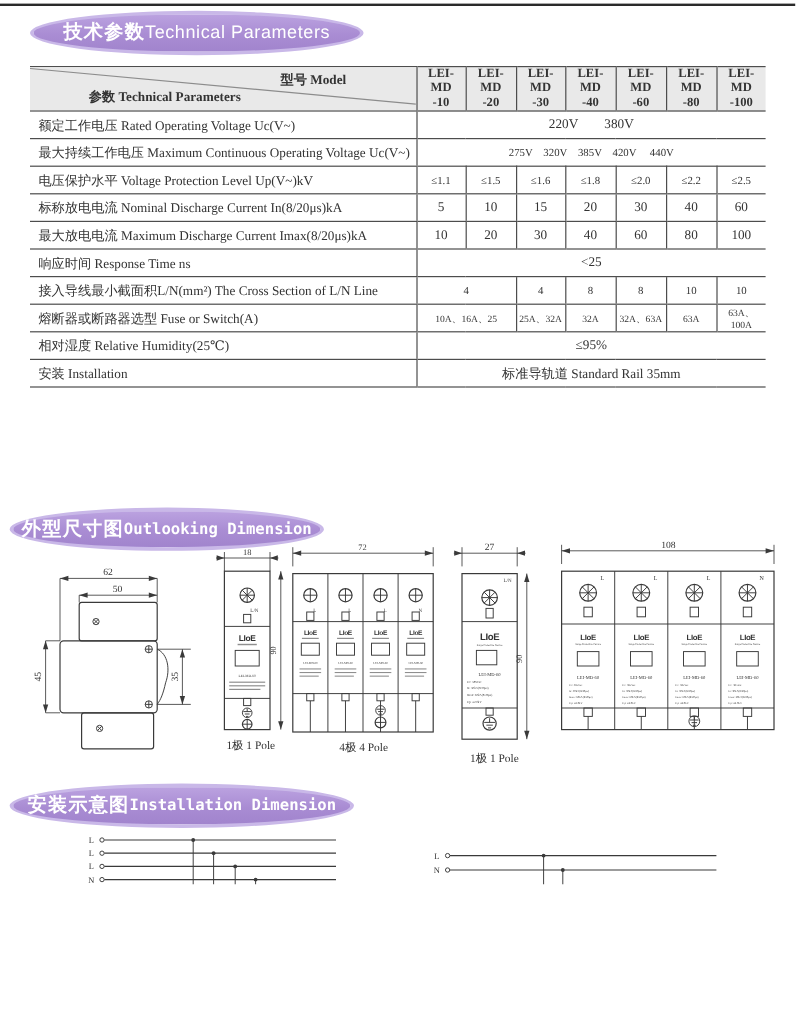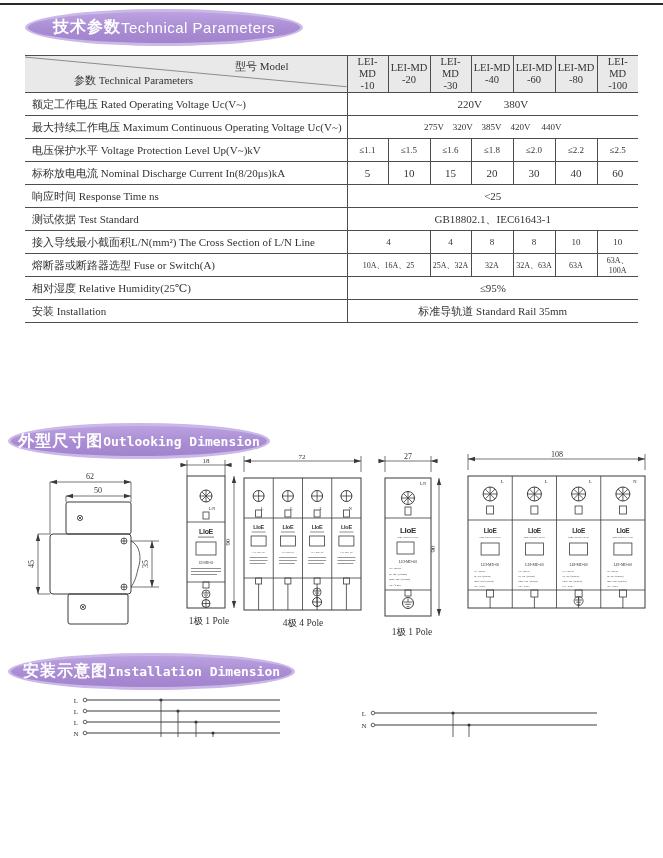--- a/index.html
+++ b/index.html
@@ -27,21 +27,21 @@
 
   
   table.params {
     position:absolute; left:25px; top:55px; width:613px;
     border-collapse:collapse; table-layout:fixed;
     font-size:11px; color:#333;
   }
   table.params td { border-top:1px solid #4d4d4d; border-bottom:1px solid #4d4d4d; padding:0 2px; height:22px; }
   table.params td.lbl { text-align:left; padding-left:7px; }
   table.params td.v  { border-left:1px solid #4d4d4d; text-align:center; }
-  table.params tr.hdr td { background:#e9e9e9; height:33px; }
+  table.params tr.hdr td { background:#e9e9e9; height:33px;font-weight:bold; }
   table.params tr.hdr td.v { font-size:10.5px; line-height:1.15; }
   .spanval { white-space:pre; display:block; text-align:center; }
   .sm  { font-size:9px; }
   .xs  { font-size:8px; }
   td.diag { position:relative; }
   td.diag svg { position:absolute; inset:0; width:100%; height:100%; }
   .diag .model { position:absolute; right:58px; top:3px; font-size:11px; }
   .diag .param { position:absolute; left:7px; bottom:4px; font-size:11px;margin-left:42px; }
 
   
@@ -125,29 +125,33 @@
       <td class="lbl">标称放电电流 Nominal Discharge Current In(8/20μs)kA</td>
       <td class="v">5</td>
       <td class="v">10</td>
       <td class="v">15</td>
       <td class="v">20</td>
       <td class="v">30</td>
       <td class="v">40</td>
       <td class="v">60</td>
     </tr>
     <tr>
+      <td class="lbl">最大放电电流 Maximum Discharge Current Imax(8/20μs)kA</td>
+      <td class="v">10</td>
+      <td class="v">20</td>
+      <td class="v">30</td>
+      <td class="v">40</td>
+      <td class="v">60</td>
+      <td class="v">80</td>
+      <td class="v">100</td>
+    </tr>
+    <tr>
       <td class="lbl">响应时间 Response Time ns</td>
       <td class="v" colspan="7">
             <span class="spanval">&lt;25</span>
-          </td>
-    </tr>
-    <tr>
-      <td class="lbl">测试依据 Test Standard</td>
-      <td class="v" colspan="7">
-            <span class="spanval">GB18802.1、IEC61643-1</span>
           </td>
     </tr>
     <tr>
       <td class="lbl">接入导线最小截面积L/N(mm²) The Cross Section of L/N Line</td>
       <td class="v sm" colspan="2">4</td>
       <td class="v sm">4</td>
       <td class="v sm">8</td>
       <td class="v sm">8</td>
       <td class="v sm">10</td>
       <td class="v sm">10</td>

